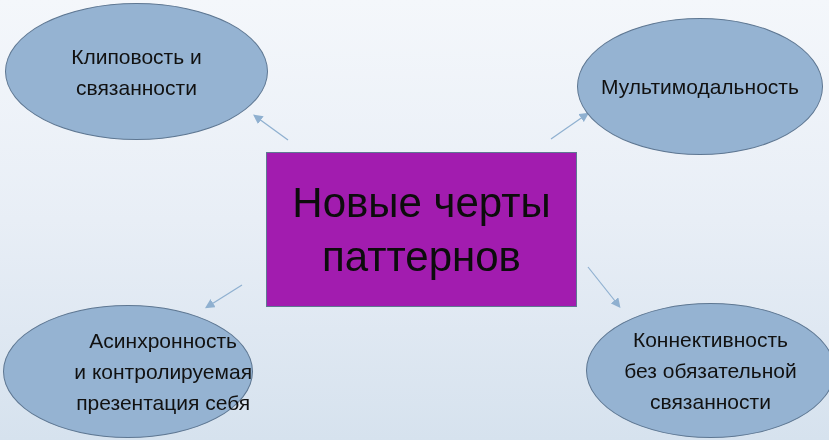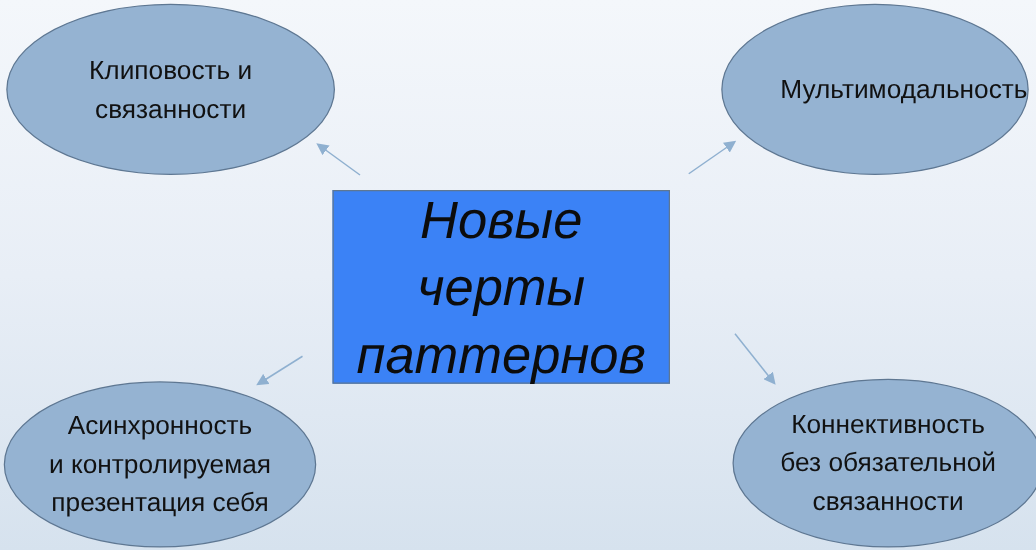--- a/index.html
+++ b/index.html
@@ -13,24 +13,24 @@
     background: #95b3d2;
     border: 1.5px solid #5e7792;
     border-radius: 50%;
     box-sizing: border-box;
     display: flex; align-items: center; justify-content: center;
     text-align: center; color: #111;
     font-size: 21px; line-height: 31px;
   }
   .ellipse span { white-space: pre-line; }
   #center {
-    position: absolute; left: 266px; top: 152px; width: 270px; height: 155px;
-    background: #3b82f6; border: 1.5px solid #5e7792; box-sizing: border-box;
+    position: absolute; left: 266px; top: 152px; width: 311px; height: 155px;
+    background: #a21caf; border: 1.5px solid #5e7792; box-sizing: border-box;
     display: flex; align-items: center; justify-content: center;
-    text-align: center; color: #0c0c0c; font-size: 42px; line-height: 54px; font-style: italic;
+    text-align: center; color: #0c0c0c; font-size: 42px; line-height: 54px;
   }
   #center span { white-space: pre-line; }
   svg.arrows { position: absolute; left: 0; top: 0; }
 </style>
 </head>
 <body>
 
 <svg class="arrows" width="829" height="440">
   <defs>
     <marker id="ah" markerWidth="8" markerHeight="8" refX="6" refY="4" orient="auto">
@@ -46,25 +46,25 @@
 <div id="center">
   <span>Новые черты
 паттернов</span>
 </div>
 
 <div class="ellipse" style="left:5px; top:3px; width:263px; height:137px;">
   <span>Клиповость и
 связанности</span>
 </div>
 
-<div class="ellipse" style="left:577px; top:3px; width:246px; height:137px;justify-content:flex-end;">
+<div class="ellipse" style="left:577px; top:18px; width:246px; height:137px;">
   <span>Мультимодальность</span>
 </div>
 
-<div class="ellipse" style="left:3px; top:305px; width:250px; height:133px;">
+<div class="ellipse" style="left:3px; top:305px; width:250px; height:133px;justify-content:flex-end;">
   <span>Асинхронность
 и контролируемая
 презентация себя</span>
 </div>
 
 <div class="ellipse" style="left:586px; top:303px; width:249px; height:135px;">
   <span>Коннективность
 без обязательной
 связанности</span>
 </div>

